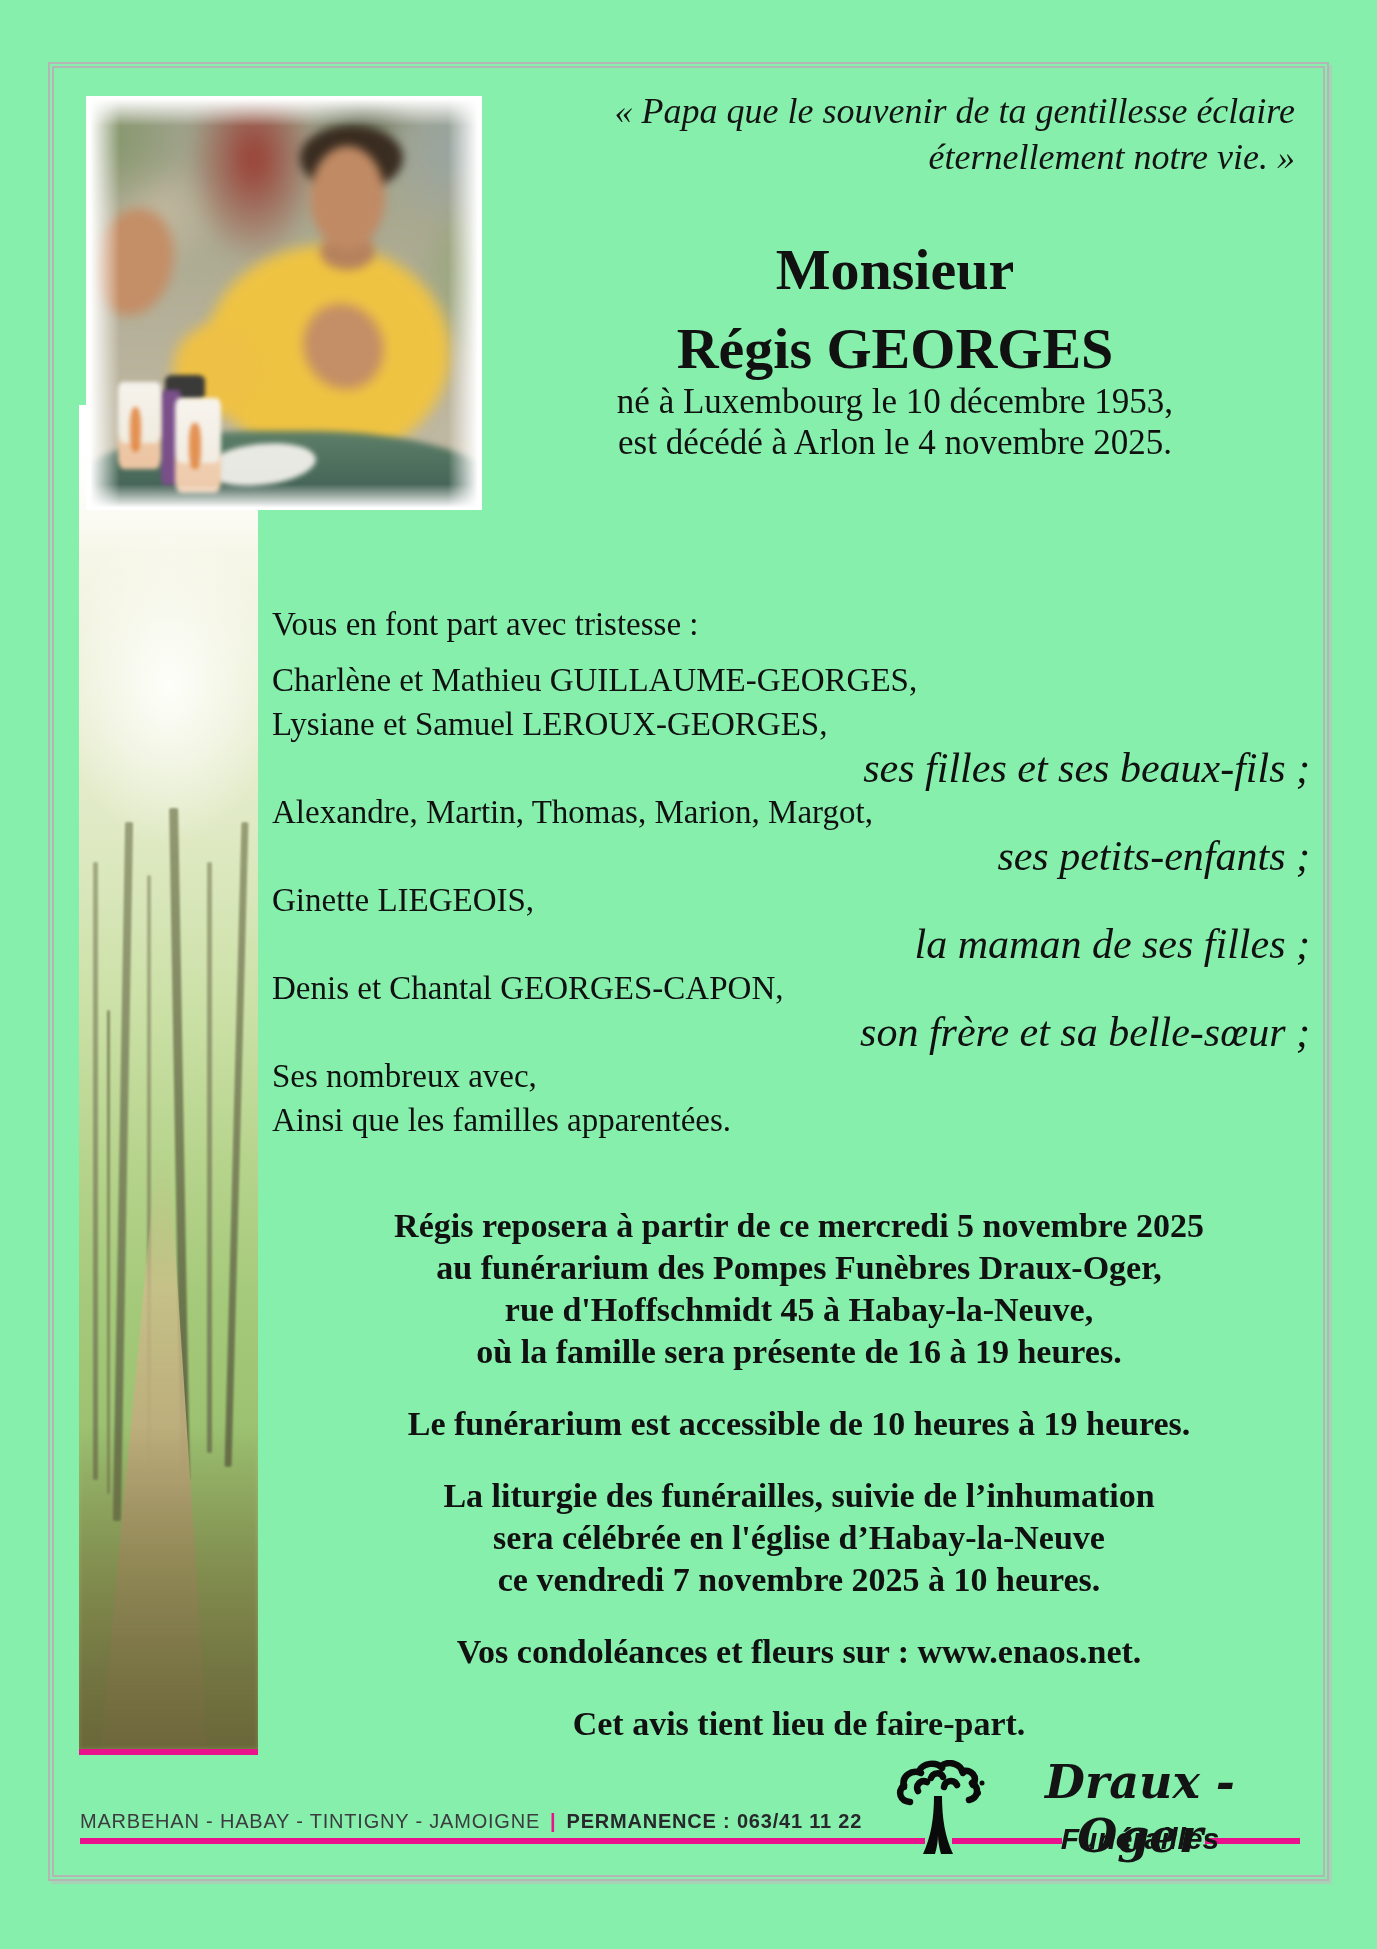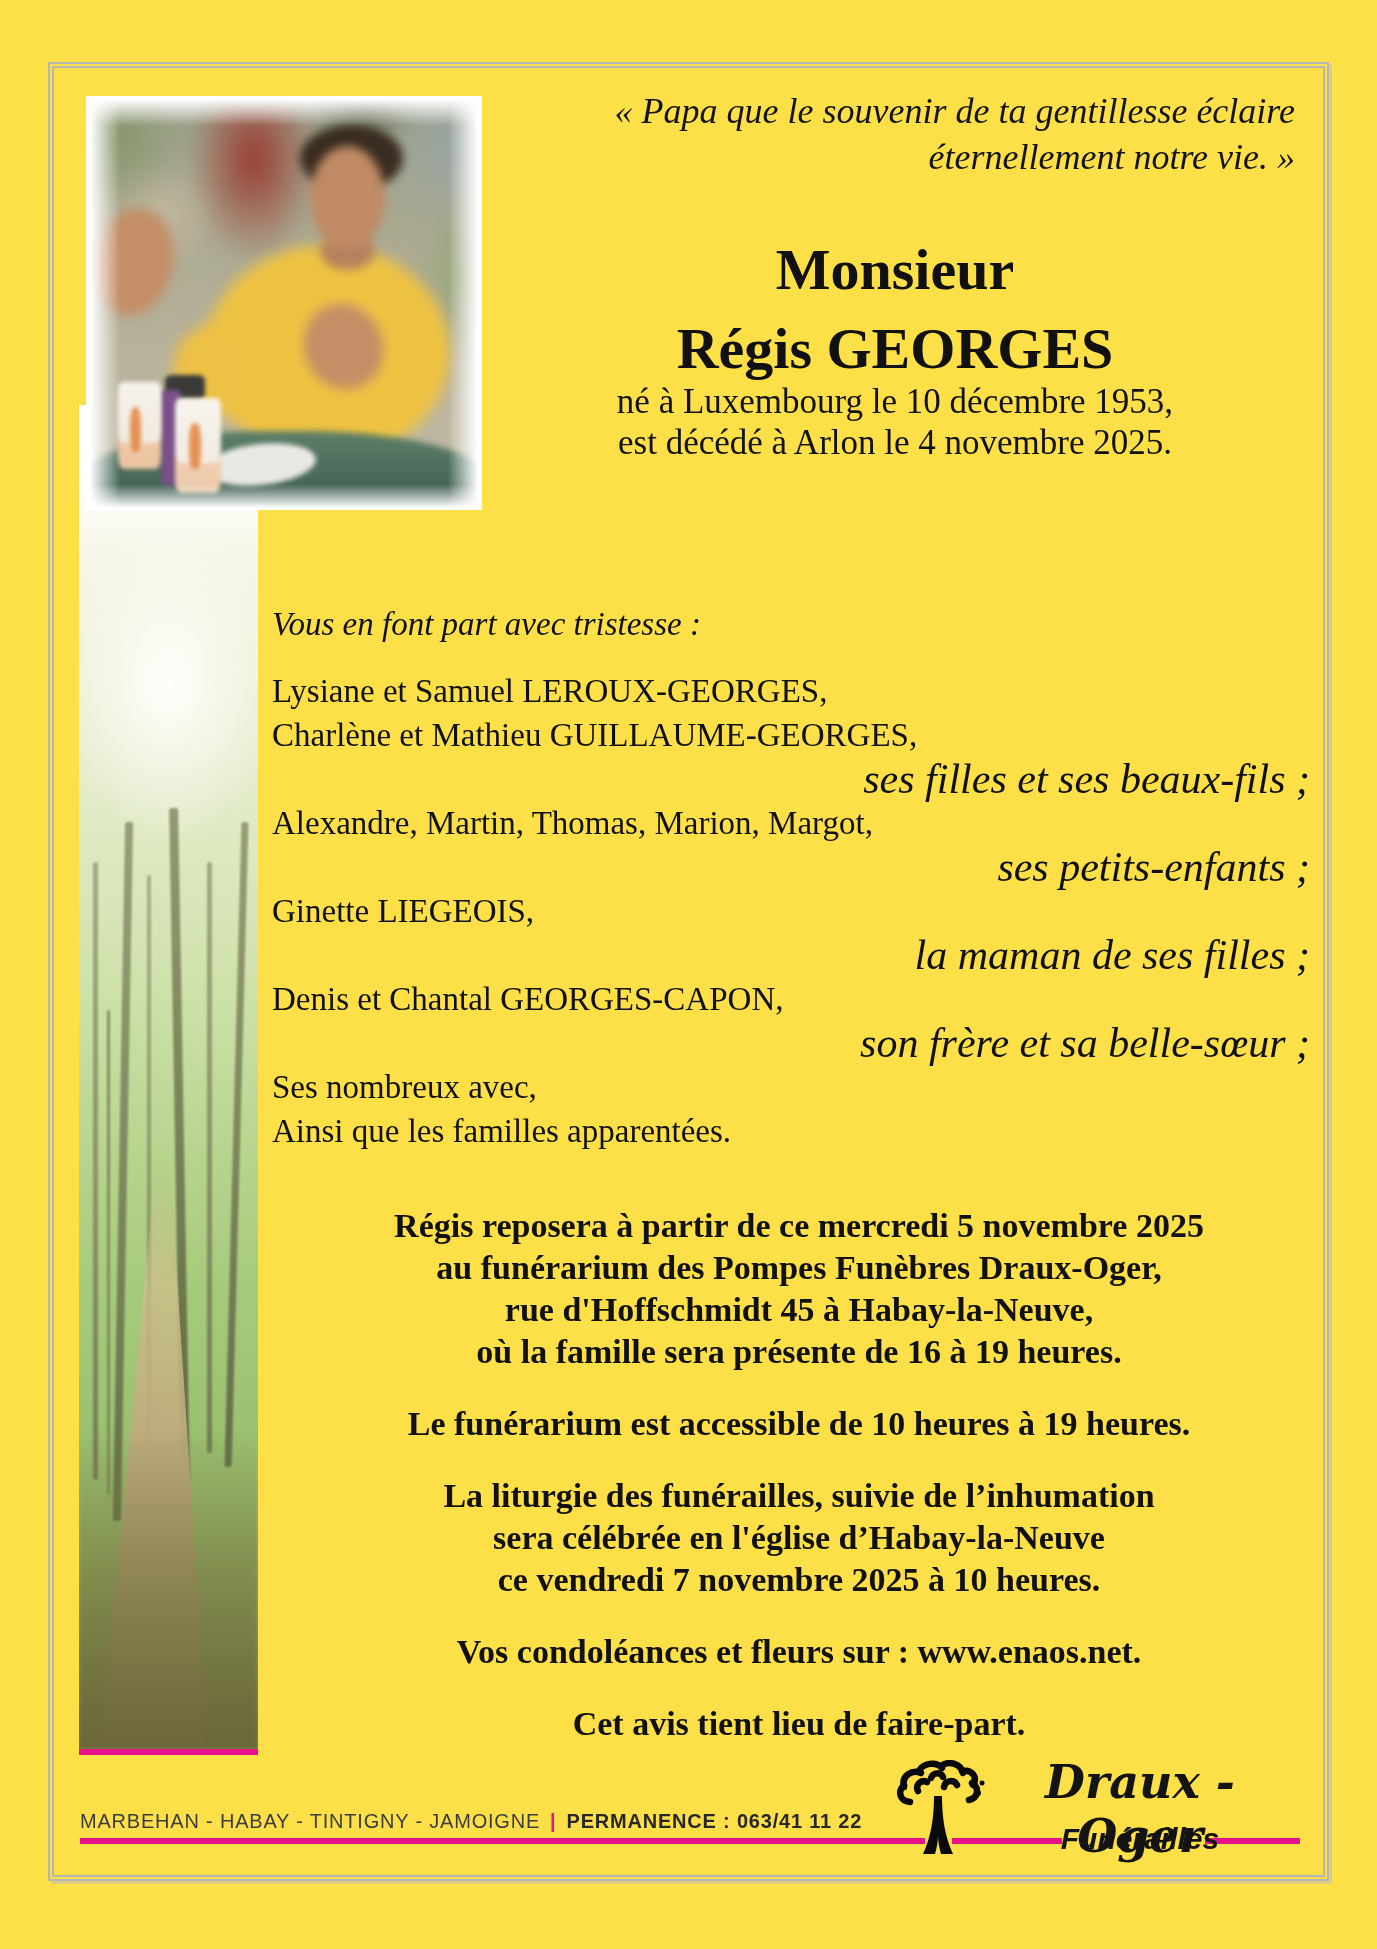--- a/index.html
+++ b/index.html
@@ -1,16 +1,16 @@
 <!DOCTYPE html>
 <html><head>
 <meta charset="utf-8">
 <style>
   html,body{margin:0;padding:0;background:#ffffff;}
-  #page{position:relative;width:1377px;height:1949px;background:#fde047;overflow:hidden;
+  #page{position:relative;width:1377px;height:1949px;background:#86efac;overflow:hidden;
         font-family:"Liberation Serif","DejaVu Serif",serif;color:#111;}
 
   
   .frame{position:absolute;left:48px;top:62px;width:1269px;height:1807px;
          border:6px double #b5b5b5;box-shadow:3px 3px 0 rgba(190,190,190,.55);}
 
   
   .strip{position:absolute;left:79px;top:405px;width:179px;height:1344px;overflow:hidden;
          border-bottom:6px solid #e9118c;}
   .strip .base{position:absolute;inset:0;
@@ -82,21 +82,21 @@
          font-style:italic;font-size:36px;line-height:46px;color:#141414;}
   .t-monsieur{position:absolute;left:480px;width:830px;top:238px;text-align:center;
          font-size:58px;font-weight:bold;line-height:64px;z-index:3;}
   .t-name{position:absolute;left:480px;width:830px;top:310px;text-align:center;
          font-size:58px;font-weight:bold;line-height:78px;z-index:3;}
   .t-dates{position:absolute;left:480px;width:830px;top:381px;text-align:center;
          font-size:35px;line-height:41px;z-index:3;}
 
   .family{position:absolute;left:272px;width:1038px;top:602px;z-index:3;
           font-size:33px;line-height:44px;}
-  .family .intro{margin-bottom:23px;font-style:italic;}
+  .family .intro{margin-bottom:12px;}
   .family .relation{text-align:right;font-style:italic;font-size:42px;}
 
   .details{position:absolute;left:260px;width:1078px;top:1205px;z-index:3;text-align:center;
            font-size:34px;font-weight:bold;line-height:42px;}
   .details p{margin:0 0 30px 0;}
   .details p:last-child{margin-bottom:0;}
 
   
   .foot-left{position:absolute;left:80px;top:1810px;z-index:3;
       font-family:"Liberation Sans","DejaVu Sans",sans-serif;font-size:20px;color:#3c3c40;
@@ -165,22 +165,22 @@
 
   <div class="t-monsieur">Monsieur</div>
   <div class="t-name">Régis GEORGES</div>
   <div class="t-dates">
     <div>né à Luxembourg le 10 décembre 1953,</div>
     <div>est décédé à Arlon le 4 novembre 2025.</div>
   </div>
 
   <div class="family">
     <div class="intro">Vous en font part avec tristesse :</div>
+    <div class="name-line">Charlène et Mathieu GUILLAUME-GEORGES,</div>
     <div class="name-line">Lysiane et Samuel LEROUX-GEORGES,</div>
-    <div class="name-line">Charlène et Mathieu GUILLAUME-GEORGES,</div>
     <div class="relation">ses filles et ses beaux-fils ;</div>
     <div class="name-line">Alexandre, Martin, Thomas, Marion, Margot,</div>
     <div class="relation">ses petits-enfants ;</div>
     <div class="name-line">Ginette LIEGEOIS,</div>
     <div class="relation">la maman de ses filles ;</div>
     <div class="name-line">Denis et Chantal GEORGES-CAPON,</div>
     <div class="relation">son frère et sa belle-sœur ;</div>
     <div class="name-line">Ses nombreux avec,</div>
     <div class="name-line">Ainsi que les familles apparentées.</div>
   </div>

